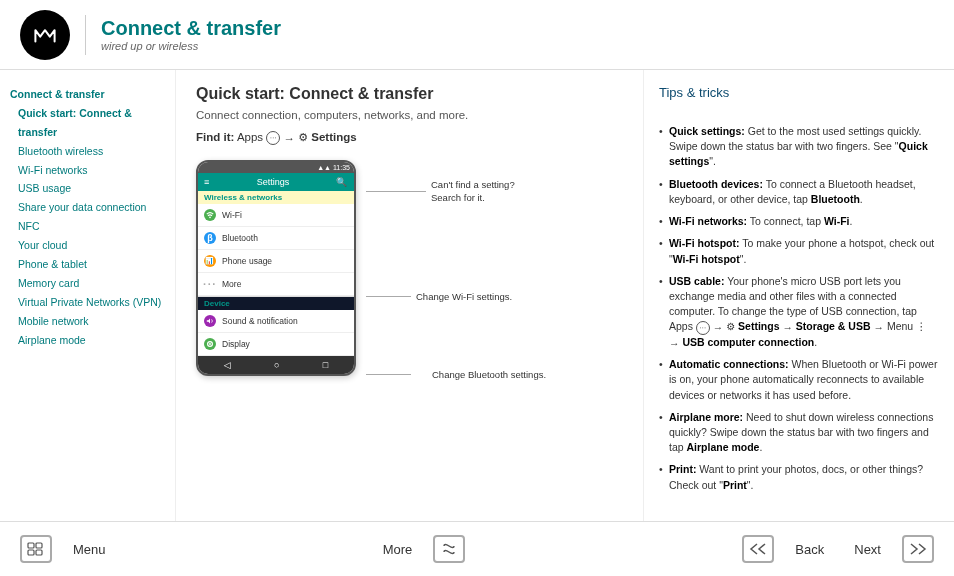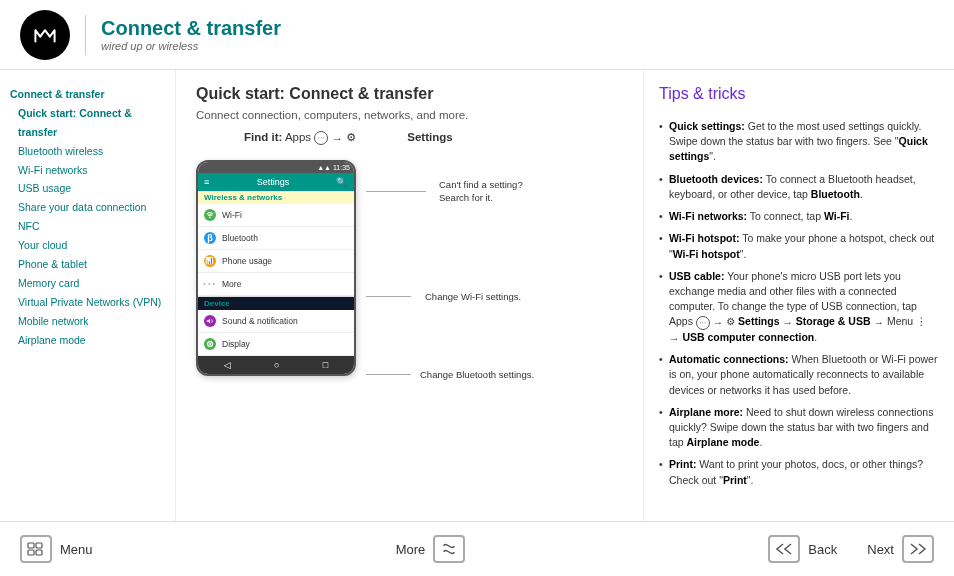--- a/index.html
+++ b/index.html
@@ -101,21 +101,21 @@
     .section-desc {
       font-size: 11.5px;
       color: #555;
       margin-bottom: 10px;
     }
     .find-it {
       font-size: 11.5px;
       color: #333;
       margin-bottom: 15px;
     }
-    .find-it strong { font-weight: bold; margin-left: 48px; }
+    .find-it strong { font-weight: bold; }
     .phone-mockup {
       width: 160px;
       border: 2px solid #555;
       border-radius: 12px;
       background: #fff;
       overflow: hidden;
       font-size: 8px;
       box-shadow: 1px 2px 6px rgba(0,0,0,0.2);
     }
     .phone-status-bar {
@@ -187,23 +187,23 @@
 
     
     .right-section {
       width: 310px;
       padding: 15px;
       font-size: 11px;
       flex-shrink: 0;
       overflow-y: auto;
     }
     .tips-title {
-      font-size: 16px;
-      color: #6d28d9;
-      margin-bottom: 16px;
+      font-size: 13px;
+      color: #0c4a6e;
+      margin-bottom: 24px;
       font-weight: normal;
     }
     .tips-list {
       list-style: none;
       padding: 0;
     }
     .tips-list li {
       margin-bottom: 7px;
       line-height: 1.45;
       color: #333;
@@ -223,21 +223,21 @@
       display: flex;
       justify-content: space-between;
       align-items: center;
       padding: 8px 20px;
       border-top: 1px solid #ddd;
       height: 55px;
     }
     .bottom-btn {
       display: flex;
       align-items: center;
-      gap: 8px;
+      gap: 21px;
       cursor: pointer;
       font-size: 13px;
       color: #333;
     }
     .bottom-btn .icon-box {
       width: 32px;
       height: 28px;
       border: 2px solid #aaa;
       border-radius: 4px;
       display: flex;
@@ -355,29 +355,29 @@
           <span>Display</span>
         </div>
         <div class="phone-navbar">
           <span>◁</span>
           <span>○</span>
           <span>□</span>
         </div>
       </div>
 
       <div style="display:flex; flex-direction:column; justify-content:space-between; height:220px; padding-top:18px;">
-        <div style="display:flex; align-items:center; gap:13px;">
+        <div style="display:flex; align-items:center; gap:5px;">
           <div style="width:60px; height:1px; background:#aaa;"></div>
           <span style="font-size:9.5px; color:#333; line-height:1.4;">Can't find a setting?<br>Search for it.</span>
         </div>
-        <div style="display:flex; align-items:center; gap:14px; margin-top:30px;">
+        <div style="display:flex; align-items:center; gap:5px; margin-top:30px;">
           <div style="width:45px; height:1px; background:#aaa;"></div>
           <span style="font-size:9.5px; color:#333;">Change Wi-Fi settings.</span>
         </div>
-        <div style="display:flex; align-items:center; gap:9px; margin-top:10px;">
+        <div style="display:flex; align-items:center; gap:21px; margin-top:10px;">
           <div style="width:45px; height:1px; background:#aaa;"></div>
           <span style="font-size:9.5px; color:#333;">Change Bluetooth settings.</span>
         </div>
       </div>
     </div>
   </div>
 
   <div class="right-section">
     <div class="tips-title">Tips &amp; tricks</div>
     <ul class="tips-list">

